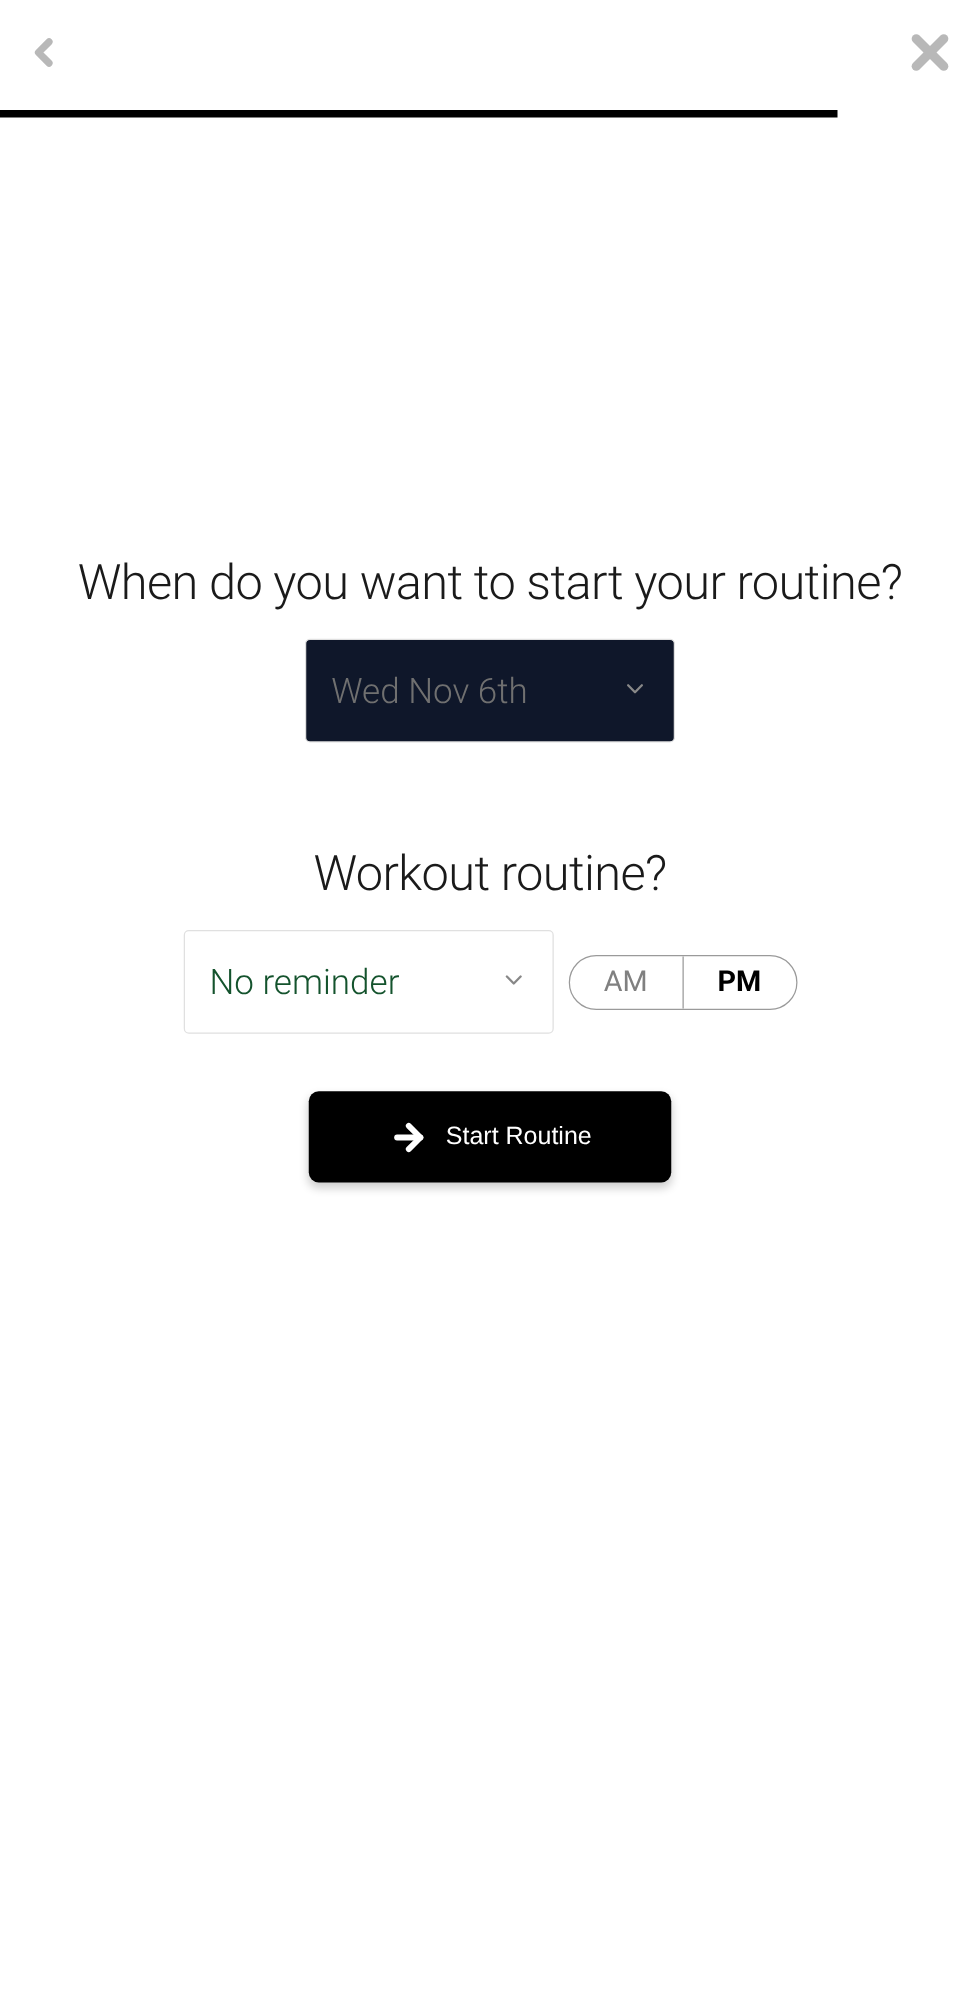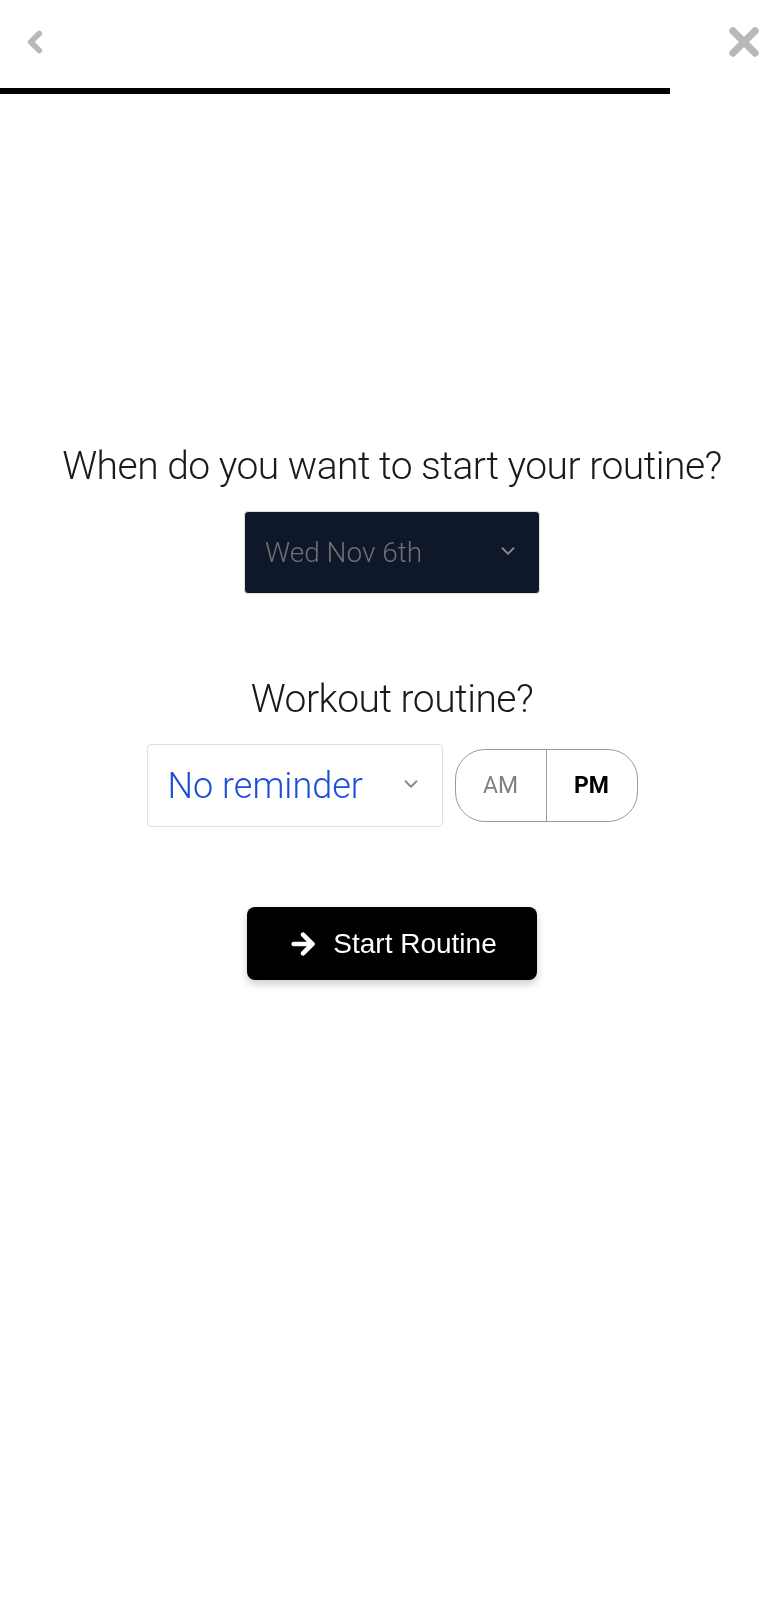--- a/index.html
+++ b/index.html
@@ -95,62 +95,62 @@
       border: 1px solid #e0e0e0;
       border-radius: 4px;
       display: flex;
       align-items: center;
       justify-content: space-between;
       padding: 0 20px;
       cursor: pointer;
       background: #ffffff;
     }
     .reminder-value {
-      font-size: 36px;
-      font-weight: 300;
-      color: #1d4ed8;
+      font-size: 28px;
+      font-weight: 300;
+      color: #14532d;
     }
     .ampm-toggle {
       display: flex;
       border: 1px solid #9a9a9a;
       border-radius: 30px;
       overflow: hidden;
-      height: 73px;
+      height: 44px;
       width: 183px;
     }
     .ampm-option {
       flex: 1;
       display: flex;
       align-items: center;
       justify-content: center;
       font-size: 23px;
       cursor: pointer;
     }
     .ampm-am {
       color: #808080;
       font-weight: 400;
       border-right: 1px solid #9a9a9a;
     }
     .ampm-pm {
       color: #000000;
       font-weight: 700;
     }
     .start-button {
-      margin-top: 80px;
+      margin-top: 46px;
       background: #000000;
       color: #ffffff;
       border: none;
       border-radius: 8px;
       height: 73px;
       width: 290px;
       display: flex;
       align-items: center;
       justify-content: center;
       gap: 14px;
-      font-size: 28px;
+      font-size: 20px;
       font-weight: 400;
       cursor: pointer;
       box-shadow: 0 4px 8px rgba(0,0,0,0.2);
     }
     .arrow-icon {
       display: flex;
       align-items: center;
     }
   </style>
 </head>

